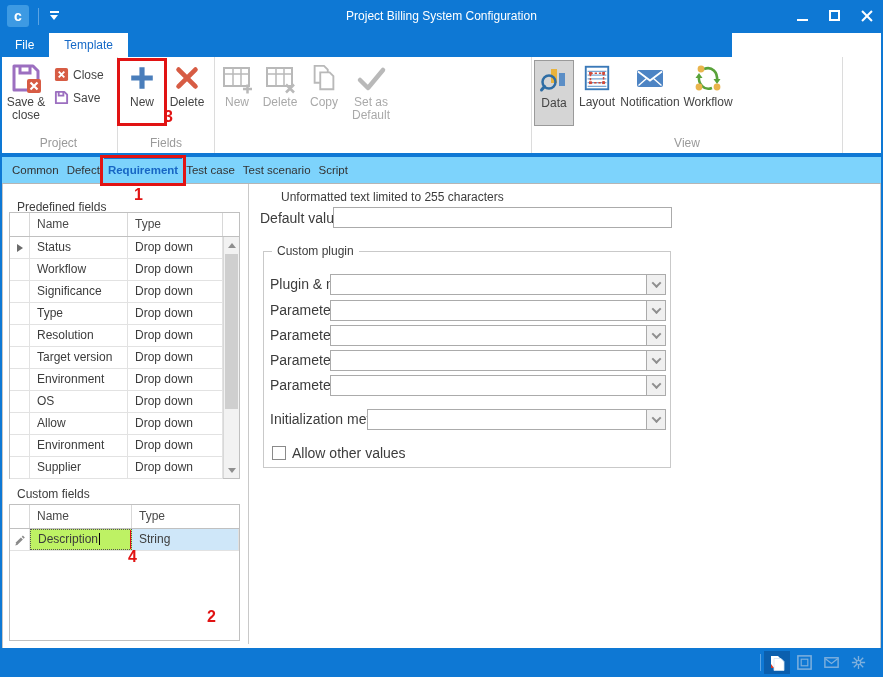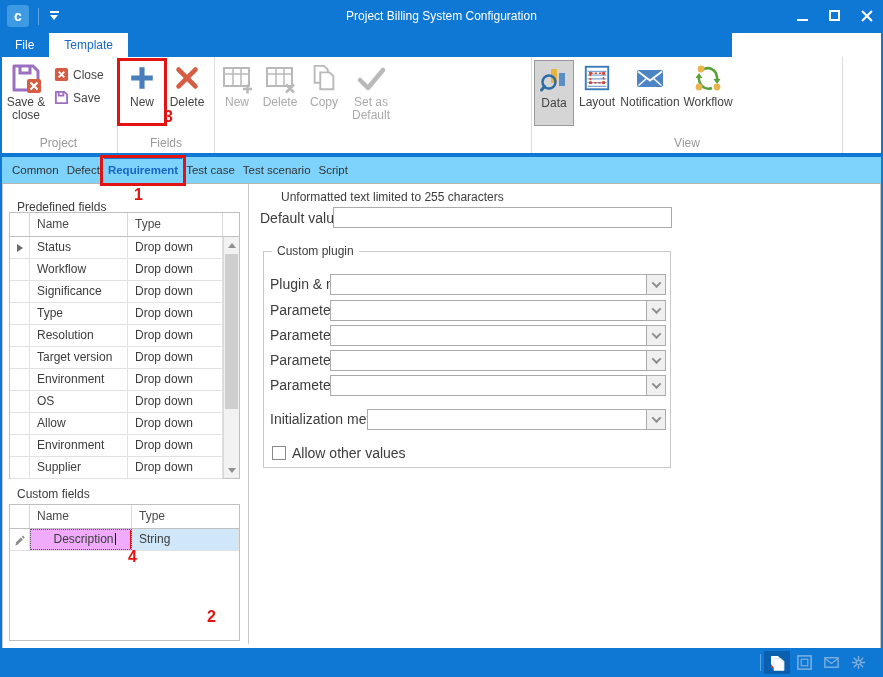--- a/index.html
+++ b/index.html
@@ -65,21 +65,21 @@
   .grow { display:grid; border-bottom:1px solid #e2e2e2; }
   .grow > div { padding:0 0 0 7px; line-height:21px; border-right:1px solid #e2e2e2; overflow:hidden; white-space:nowrap; }
   .gsel { padding:0 !important; display:flex; align-items:center; justify-content:center; }
   .tri-right { width:0; height:0; border-top:4px solid transparent; border-bottom:4px solid transparent; border-left:6px solid #6b6b6b; }
   .scrollbar { position:absolute; right:0; top:24px; bottom:0; width:16px; background:#f2f2f2; border-left:1px solid #d8d8d8; }
   .sb-arrow { position:absolute; left:0; width:15px; height:16px; display:flex; align-items:center; justify-content:center; }
   .sb-up { top:0; } .sb-down { bottom:0; }
   .tri-up { width:0; height:0; border-left:4px solid transparent; border-right:4px solid transparent; border-bottom:5px solid #8f8f8f; }
   .tri-down { width:0; height:0; border-left:4px solid transparent; border-right:4px solid transparent; border-top:5px solid #8f8f8f; }
   .sb-thumb { position:absolute; left:1px; top:17px; width:13px; height:155px; background:#cfcfcf; }
-  .edit-cell { border:1px dotted #555 !important; background:#f0abfc; line-height:19px !important;text-align:center; }
+  .edit-cell { border:1px dotted #555 !important; background:#bef264; line-height:19px !important; }
   .caret { display:inline-block; width:1px; height:12px; background:#000; vertical-align:-2px; margin-left:1px; }
   .sel-cell { background:#cfe7f9; }
 
   
   .txt-input { position:absolute; border:1px solid #ababab; background:#fff; height:21px; font-family:"Liberation Sans",sans-serif; font-size:12px; padding:0 4px; }
   fieldset.plugin-box { position:absolute; border:1px solid #c9c9c9; }
   fieldset.plugin-box legend { font-size:12px; color:#3c3c3c; margin-left:8px; padding:0 5px; }
   .flabel { position:absolute; font-size:14px; color:#3c3c3c; line-height:21px; }
   .combo { position:absolute; height:21px; border:1px solid #ababab; background:#fff; }
   .combo-btn { position:absolute; right:0; top:0; width:19px; height:19px; background:#f0f0f0; border-left:1px solid #ababab; display:flex; align-items:center; justify-content:center; }

